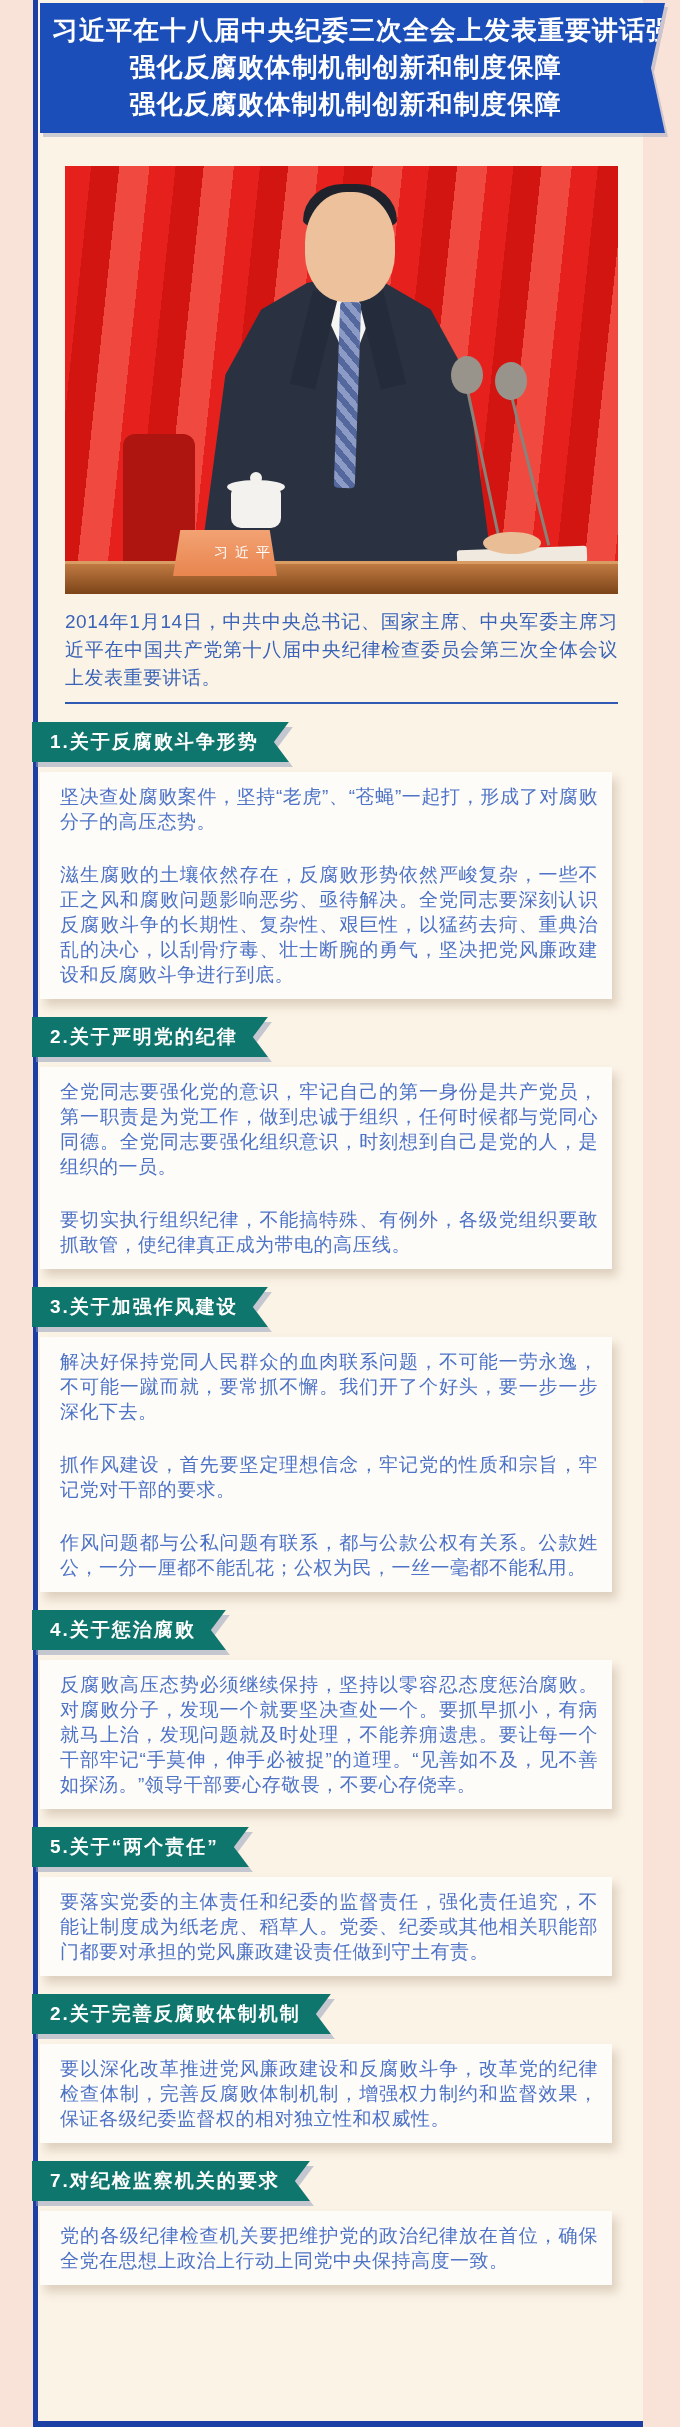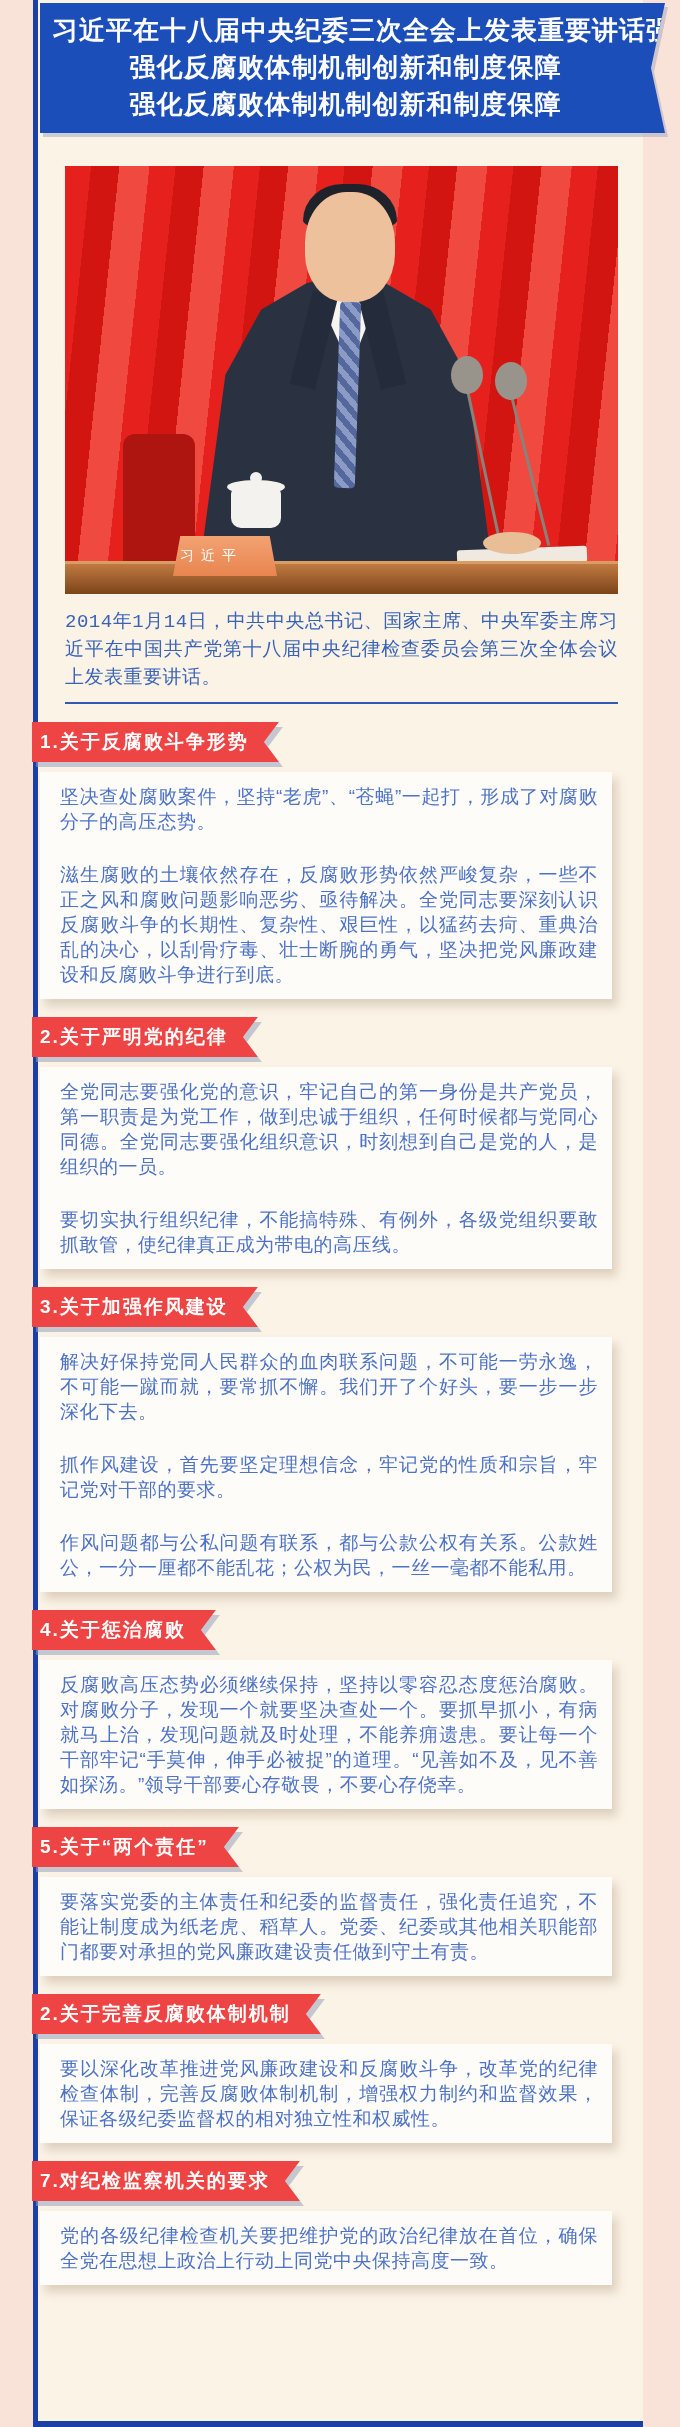--- a/index.html
+++ b/index.html
@@ -45,40 +45,39 @@
   .mic-stem{position:absolute;width:3px;background:#87837b;transform-origin:top center;}
   .m1h{left:386px;top:190px;} .m1s{left:401px;top:224px;height:160px;transform:rotate(-12deg);}
   .m2h{left:430px;top:196px;} .m2s{left:445px;top:230px;height:154px;transform:rotate(-14deg);}
   .desk{position:absolute;left:0;bottom:0;width:100%;height:30px;
     background:linear-gradient(#c07a42,#7c4418);border-top:3px solid #d99c62;}
   .papers{position:absolute;left:392px;bottom:30px;width:130px;height:16px;background:#efe9df;border-radius:3px;transform:rotate(-2deg);}
   .hand{position:absolute;left:418px;bottom:40px;width:58px;height:22px;background:#e9bd96;border-radius:50%;}
   .cup{position:absolute;left:166px;bottom:66px;width:50px;height:40px;background:#f4f2ee;border-radius:6px 6px 10px 10px;}
   .cup:before{content:"";position:absolute;left:-4px;top:-8px;width:58px;height:14px;background:#f4f2ee;border-radius:50%;}
   .cup:after{content:"";position:absolute;left:19px;top:-16px;width:12px;height:12px;background:#f4f2ee;border-radius:50%;}
-  .placard{position:absolute;left:108px;bottom:18px;width:104px;height:40px;
+  .placard{position:absolute;left:108px;bottom:18px;width:104px;height:46px;
     background:linear-gradient(#f3a273,#e8854f);
     clip-path:polygon(7% 0,93% 0,100% 100%,0 100%);
-    display:flex;align-items:center;justify-content:flex-start;}
+    display:flex;align-items:center;justify-content:flex-end;}
   .placard span{color:#fff;font-size:14px;letter-spacing:7px;padding-left:7px;}
   
   .caption{
     margin:14px 0 0 27px;width:553px;
     color:#3a63b8;font-size:19px;line-height:28px;letter-spacing:.5px;
     text-align:justify;
-    font-family:Liberation Mono, monospace;
   }
   .divider{margin:10px 0 0 27px;width:553px;height:2px;background:#2f59b2;}
   
   .section{margin-top:18px;}
   .ribbon-wrap{margin-left:-6px;filter:drop-shadow(4px 5px 0 rgba(151,160,190,.55));display:inline-block;}
   .ribbon{
-    display:inline-block;background:#ef4444;color:#fff;
+    display:inline-block;background:#0f766e;color:#fff;
     font-size:19px;font-weight:bold;letter-spacing:2px;
-    padding:7px 30px 7px 8px;box-sizing:border-box;min-height:34px;
+    padding:7px 30px 7px 18px;box-sizing:border-box;min-height:34px;
     clip-path:polygon(0 0,100% 0,calc(100% - 15px) 50%,100% 100%,0 100%);
   }
   .card{
     margin:10px 0 0 2px;width:572px;box-sizing:border-box;
     background:#fdfcf8;padding:12px 14px 12px 20px;
     box-shadow:5px 7px 9px rgba(186,164,141,.45);
   }
   .card p{
     margin:0;color:#4e73c6;font-size:19px;line-height:25px;
     letter-spacing:.5px;text-align:justify;

